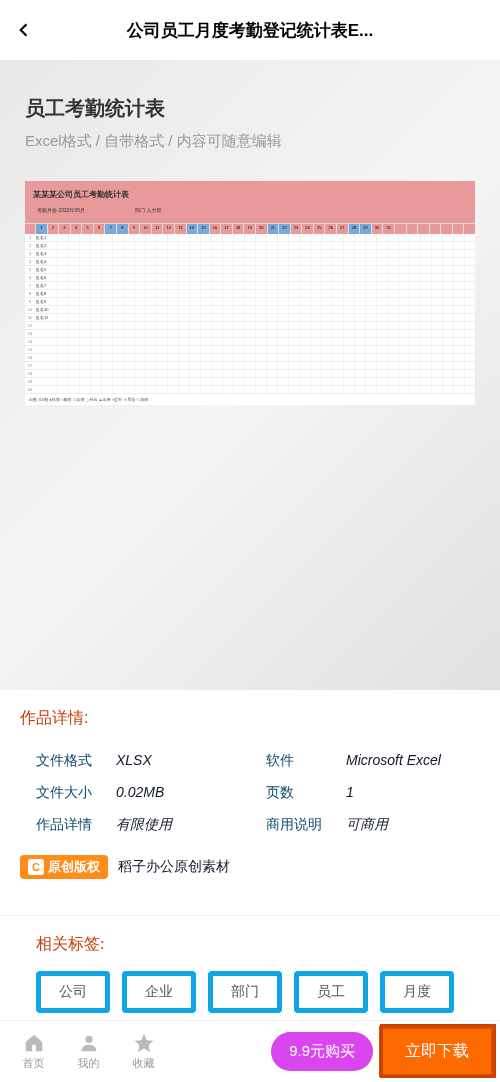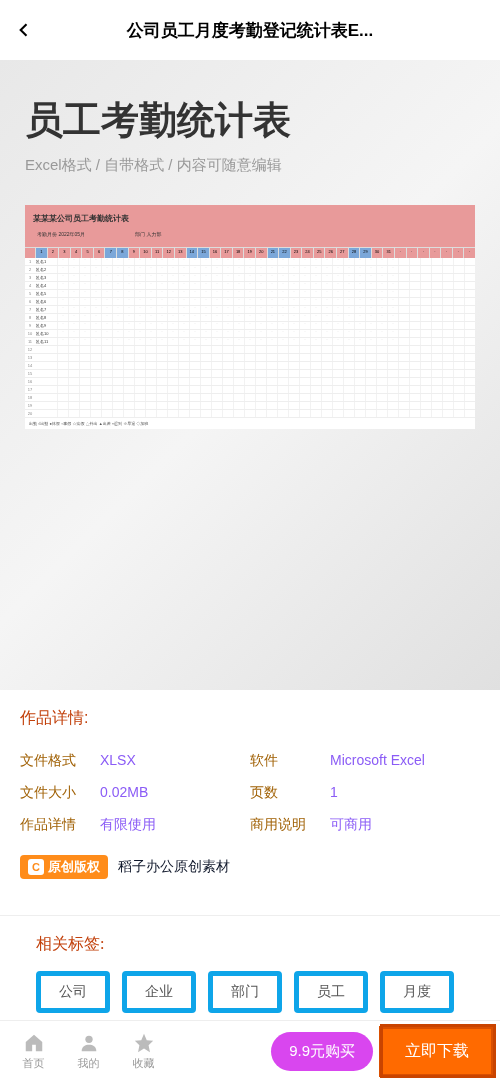--- a/index.html
+++ b/index.html
@@ -3,21 +3,21 @@
 <meta charset="utf-8">
 <style>
 * { margin: 0; padding: 0; box-sizing: border-box; }
 body { width: 500px; height: 1082px; font-family: -apple-system, "PingFang SC", "Microsoft YaHei", sans-serif; background: #fff; position: relative; overflow: hidden; }
 
 .header { height: 60px; display: flex; align-items: center; padding: 0 12px; background: #fff; position: relative; }
 .back-icon { width: 24px; height: 24px; display: flex; align-items: center; justify-content: center; }
 .header-title { flex: 1; text-align: center; font-size: 17px; font-weight: 700; color: #000; padding-right: 24px; }
 
 .preview-area { background: linear-gradient(135deg, #e8e8e8 0%, #f5f5f5 50%, #e0e0e0 100%); padding: 35px 25px 25px; height: 630px; position: relative; }
-.preview-title { font-size: 38px; font-weight: 700; color: #333; margin-bottom: 10px; }
+.preview-title { font-size: 20px; font-weight: 700; color: #333; margin-bottom: 10px; }
 .preview-subtitle { font-size: 15px; color: #999; margin-bottom: 30px; }
 
 .excel-preview { background: #fff; position: relative; }
 .excel-header { background: #e89a9a; padding: 8px; }
 .excel-title { font-size: 8px; font-weight: 700; color: #333; padding-bottom: 5px; }
 .excel-subheader { display: flex; font-size: 5px; color: #333; padding: 2px 4px; }
 .excel-subheader span { margin-right: 50px; }
 .excel-colheader { background: #e89a9a; display: flex; border-top: 1px solid #ddd; }
 .excel-colheader .col-num { width: 10px; font-size: 5px; text-align: center; background: #e89a9a; padding: 2px 0; }
 .excel-days { flex: 1; display: flex; }
@@ -28,22 +28,22 @@
 .excel-row .rnum { width: 10px; font-size: 4px; text-align: center; color: #888; padding: 1px 0; }
 .excel-row .rname { width: 22px; font-size: 4px; color: #333; padding: 1px; }
 .excel-row .cells { flex: 1; display: flex; }
 .excel-row .cells span { flex: 1; font-size: 3px; text-align: center; color: #aaa; border-left: 1px solid #f2f2f2; }
 .excel-footer { font-size: 4px; color: #555; padding: 3px 4px; display:flex; gap:6px; flex-wrap:wrap; }
 
 .details { padding: 18px 20px; }
 .section-title { font-size: 16px; font-weight: 500; color: #c2410c; margin-bottom: 16px; }
 .detail-grid { display: grid; grid-template-columns: 1fr 1fr; gap: 0; }
 .detail-row { display: flex; padding: 7px 0; }
-.detail-label { width: 80px; font-size: 14px; color: #a16207; }
-.detail-value { flex: 1; font-size: 14px; color: #8b5cf6; }
+.detail-label { width: 80px; font-size: 14px; color: #0c4a6e; margin-left: 16px; }
+.detail-value { flex: 1; font-size: 14px; color: #0f172a; font-style: italic; }
 
 .badge-row { display: flex; align-items: center; gap: 10px; margin-top: 14px; }
 .badge { display: flex; align-items: center; gap: 4px; background: #ff8c1a; color: #fff; padding: 3px 8px; border-radius: 4px; font-size: 13px; font-weight: 700; }
 .badge-c { background: #fff; color: #ff8c1a; width: 16px; height: 16px; border-radius: 3px; display: flex; align-items: center; justify-content: center; font-size: 11px; font-weight: 900; }
 .badge-text { font-size: 14px; color: #0f172a; }
 
 .divider { height: 1px; background: #eee; margin: 18px 0 0; }
 
 .tags-section { padding: 18px 36px 0; font-family: Liberation Serif, serif; }
 .tags-row { display: flex; gap: 12px; flex-wrap: wrap; margin-top: 4px; }

